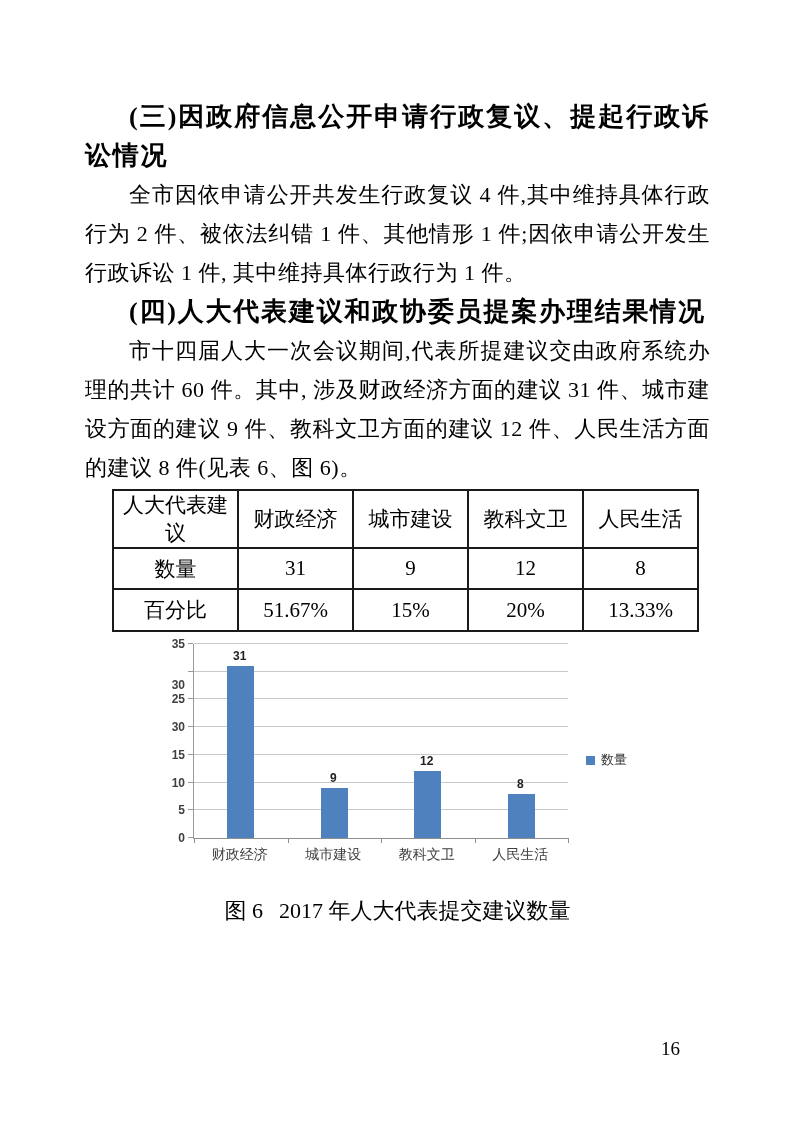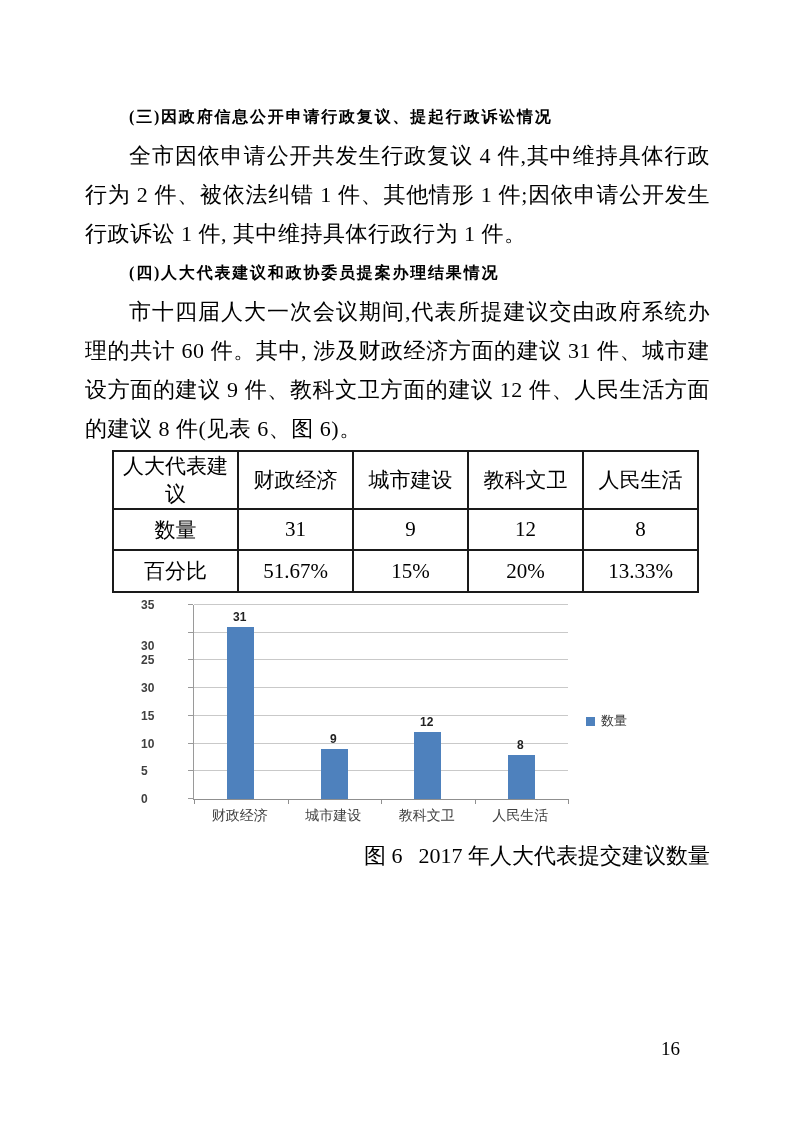--- a/index.html
+++ b/index.html
@@ -19,21 +19,21 @@
   .para{
     margin:0;
     font-size:22px;
     line-height:39px;
     text-align:justify;
     text-indent:44px;
     letter-spacing:0.5px;
   }
   .heading{
     margin:0;
-    font-size:16px;
+    font-size:26px;
     line-height:39px;
     font-weight:bold;
     text-align:justify;
     text-indent:44px;
     letter-spacing:1.8px;
   }
   
   table.data-table{
     border-collapse:collapse;
     table-layout:fixed;
@@ -53,21 +53,21 @@
   .c0{width:123px;} .c1{width:113px;} .c2{width:113px;} .c3{width:113px;} .c4{width:113px;}
   
   .caption{
     margin:12px 0 0 0;
     font-size:22px;
     line-height:30px;
     text-align:center;
     text-indent:0;
   }
   .caption .cap-gap{display:inline-block;width:16px;}
-  .fig-caption{margin-top:8px;text-align:right;}
+  .fig-caption{margin-top:24px;}
   
   .chart-wrap{
     position:relative;
     height:232px;
     margin-top:8px;
     font-family:"Liberation Sans","DejaVu Sans",sans-serif;
   }
   .plot{
     position:absolute;
     left:108px;top:4px;
@@ -81,21 +81,21 @@
   }
   .ytick{
     position:absolute;width:5px;height:1px;left:-6px;background:#9a9a9a;
   }
   .xtick{
     position:absolute;top:194px;width:1px;height:5px;background:#8f8f8f;
   }
   .ylabel{
     position:absolute;
     width:44px;left:56px;
-    text-align:left;
+    text-align:right;
     font-size:12px;font-weight:bold;color:#404040;
     line-height:14px;
   }
   .bar{
     position:absolute;
     width:27px;
   }
   .bar-value{
     position:absolute;
     width:60px;text-align:center;

